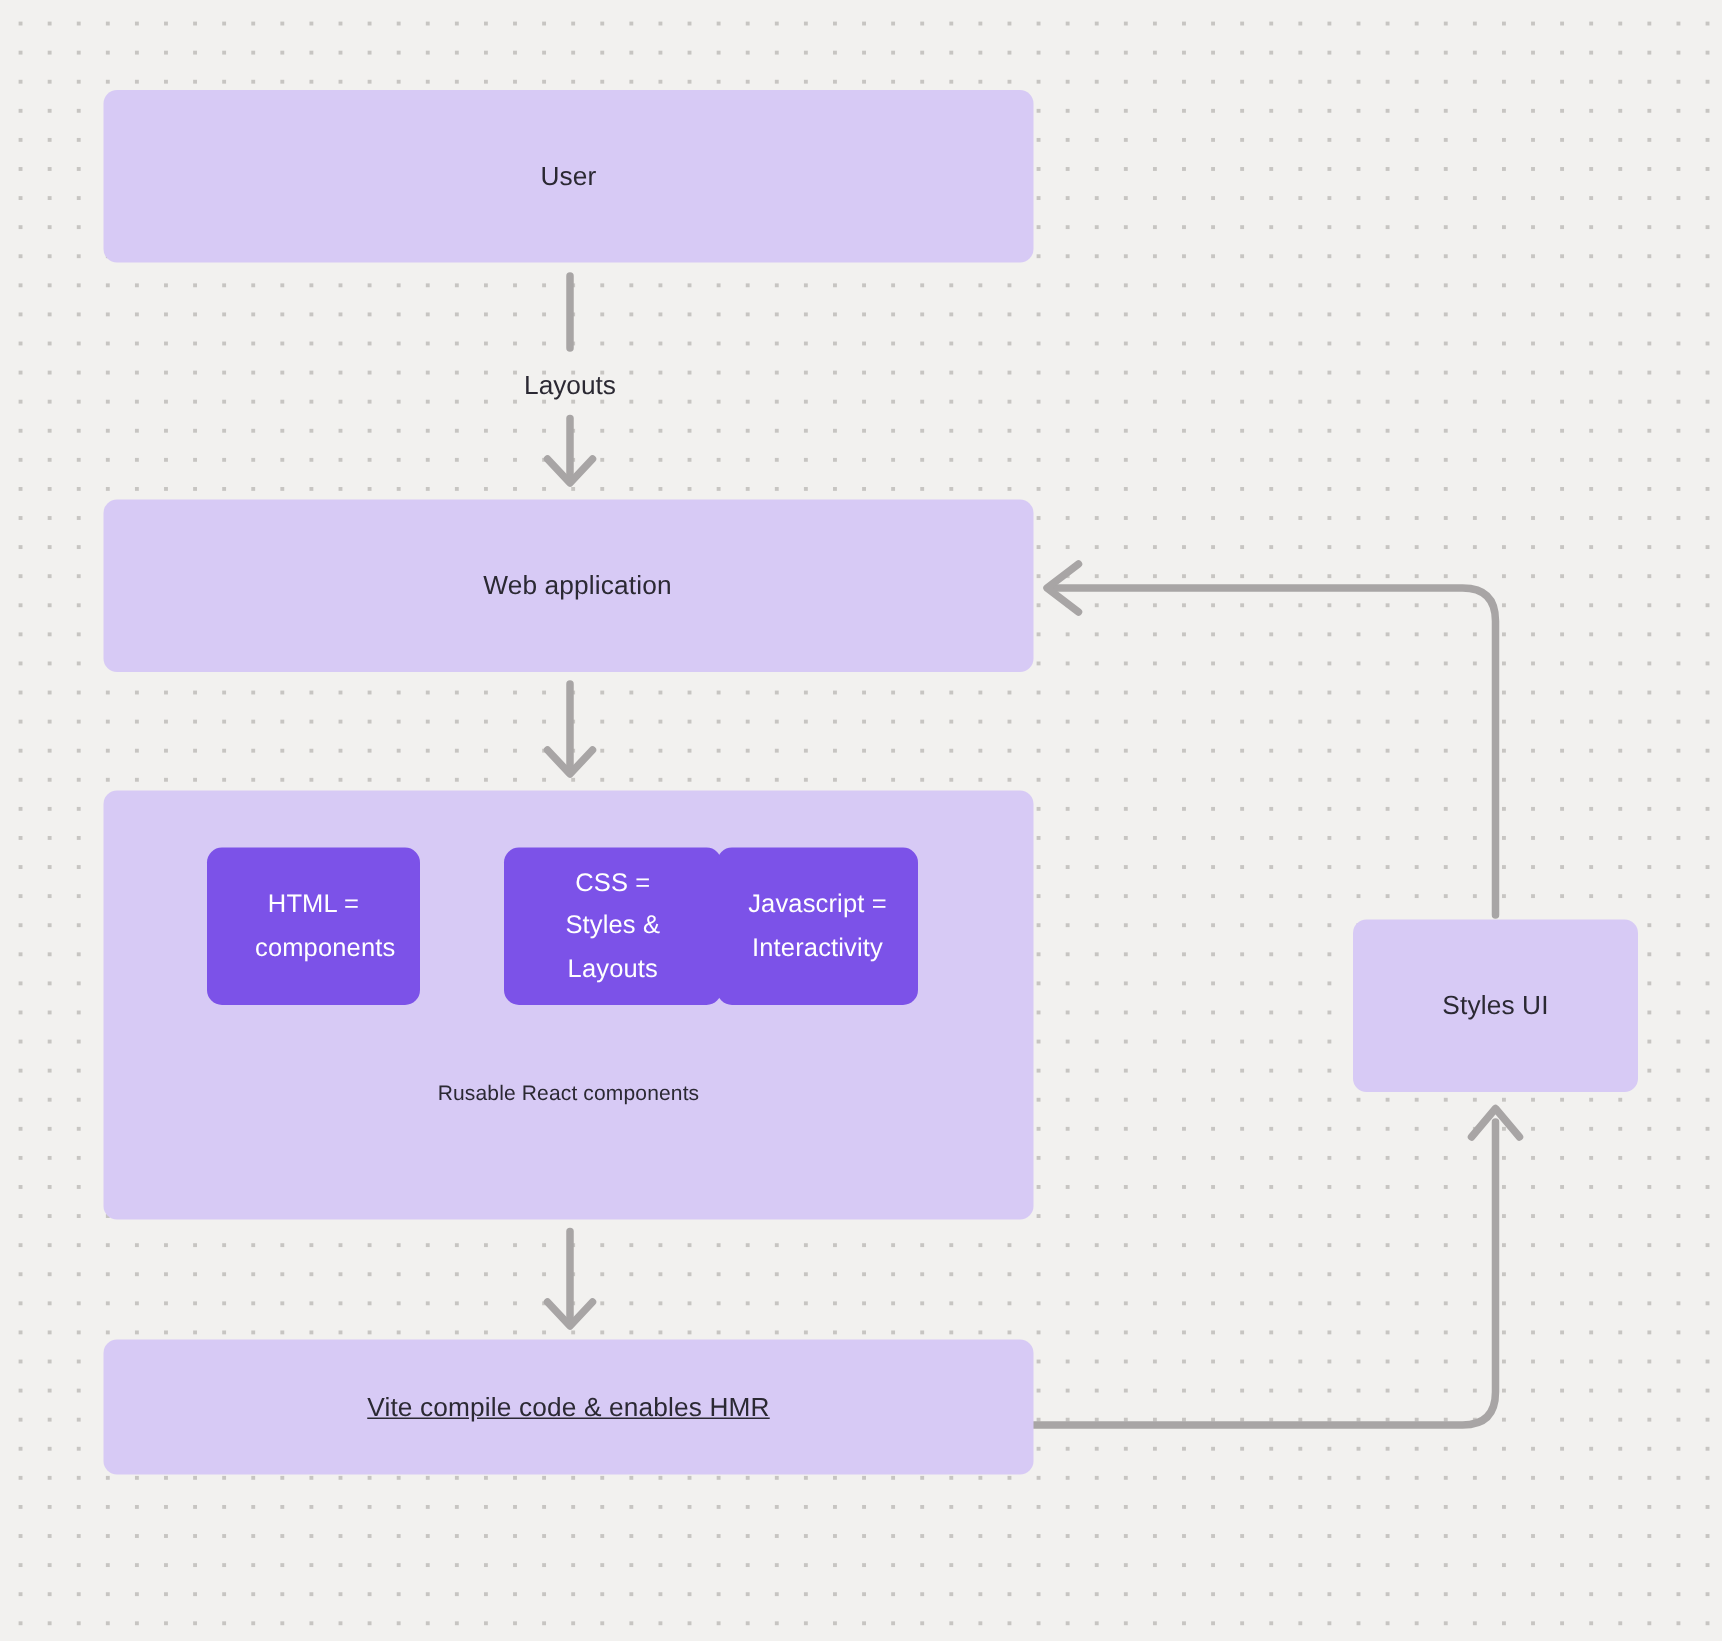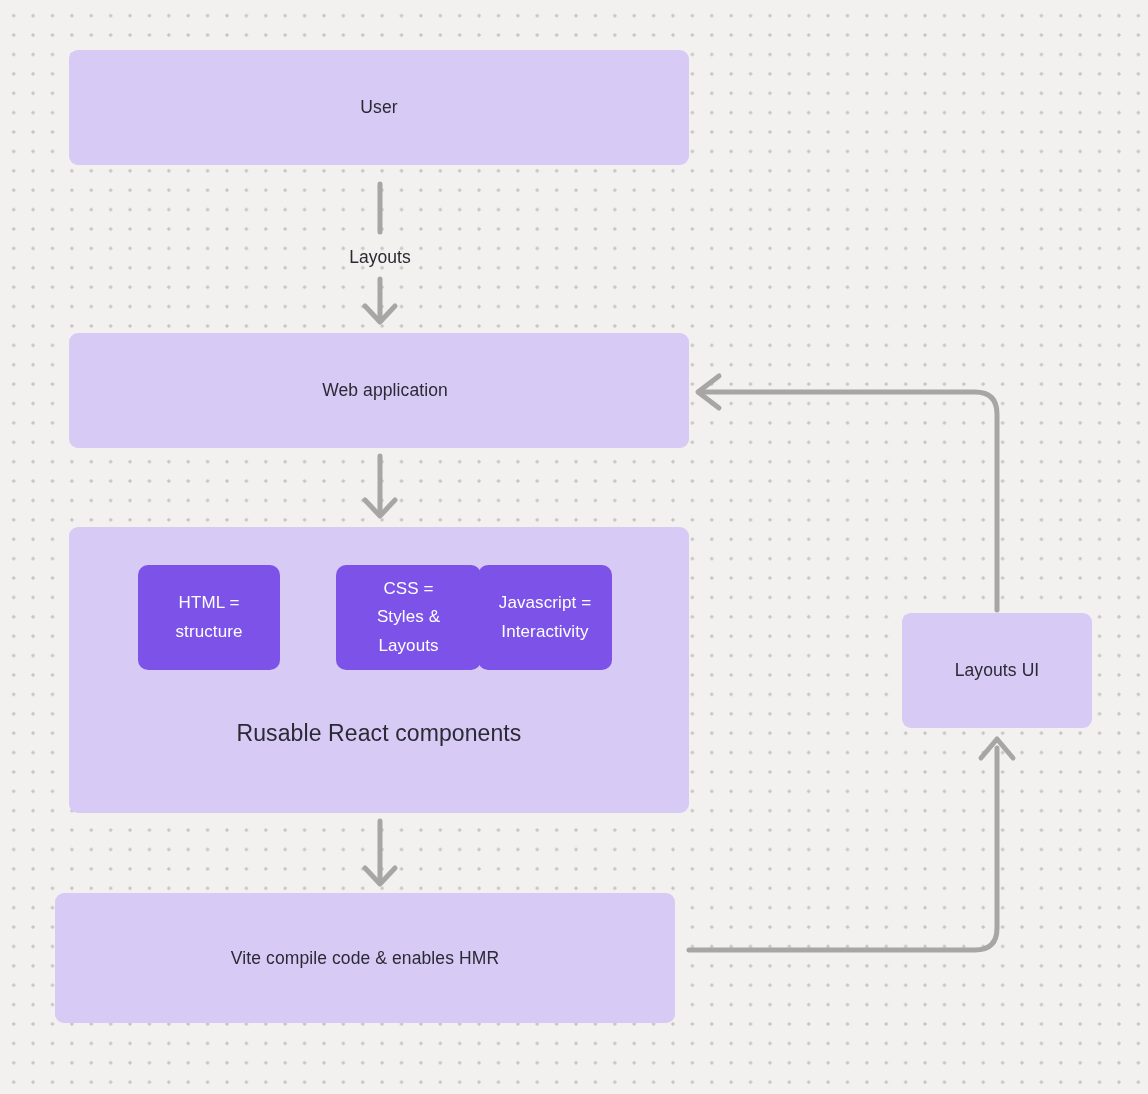--- a/index.html
+++ b/index.html
@@ -40,24 +40,24 @@
   .node{
     position:absolute;
     background:var(--box-light);
     border-radius:9px;
     display:flex;align-items:center;justify-content:center;
     color:var(--text-dark);
     font-size:17.5px;
     letter-spacing:0.1px;
     text-align:center;
   }
-  .node-user{left:69px;top:50px;width:620px;height:115px;}
+  .node-user{left:69px;top:60px;width:620px;height:115px;}
   .node-webapp{left:69px;top:333px;width:620px;height:115px;padding-left:12px;}
   .node-components{left:69px;top:527px;width:620px;height:286px;display:block;}
-  .node-vite{left:55px;top:893px;width:620px;height:130px;}
+  .node-vite{left:69px;top:893px;width:620px;height:90px;text-decoration:underline;}
   .node-render{left:902px;top:613px;width:190px;height:115px;}
   .chip{
     position:absolute;
     top:38px;height:105px;
     background:var(--box-dark);
     border-radius:10px;
     color:var(--text-light);
     display:flex;align-items:center;justify-content:center;
     font-size:17px;
     line-height:1.68;
@@ -66,21 +66,21 @@
   .chip-html{left:69px;width:142px;}
   .chip-css{left:239px;width:145px;margin-left:28px;}
   .chip-js{left:409px;width:134px;}
   .chip-html .chip-label{max-width:78px;}
   .chip-css .chip-label{max-width:100px;}
   .chip-js .chip-label{max-width:102px;}
   .components-caption{
     position:absolute;left:0;right:0;top:193px;
     text-align:center;
     color:var(--text-dark);
-    font-size:23px;
+    font-size:14px;
   }
   .edge-label{
     position:absolute;
     left:380px;top:257px;
     transform:translate(-50%,-50%);
     color:var(--text-dark);
     font-size:17.5px;
     white-space:nowrap;
   }
 </style>
@@ -123,32 +123,32 @@
   </div>
 
   <div class="edge-label">Layouts</div>
 
   <div class="node node-webapp">
     <span>Web application</span>
   </div>
 
   <div class="node node-components">
     <div class="chip chip-html">
-      <span class="chip-label">HTML = structure</span>
+      <span class="chip-label">HTML = components</span>
     </div>
     <div class="chip chip-css">
       <span class="chip-label">CSS = Styles &amp; Layouts</span>
     </div>
     <div class="chip chip-js">
       <span class="chip-label">Javascript = Interactivity</span>
     </div>
     <div class="components-caption">Rusable React components</div>
   </div>
 
   <div class="node node-vite">
     <span>Vite compile code &amp; enables HMR</span>
   </div>
 
   <div class="node node-render">
-    <span>Layouts UI</span>
+    <span>Styles UI</span>
   </div>
 
 </div>
 
 </body></html>

